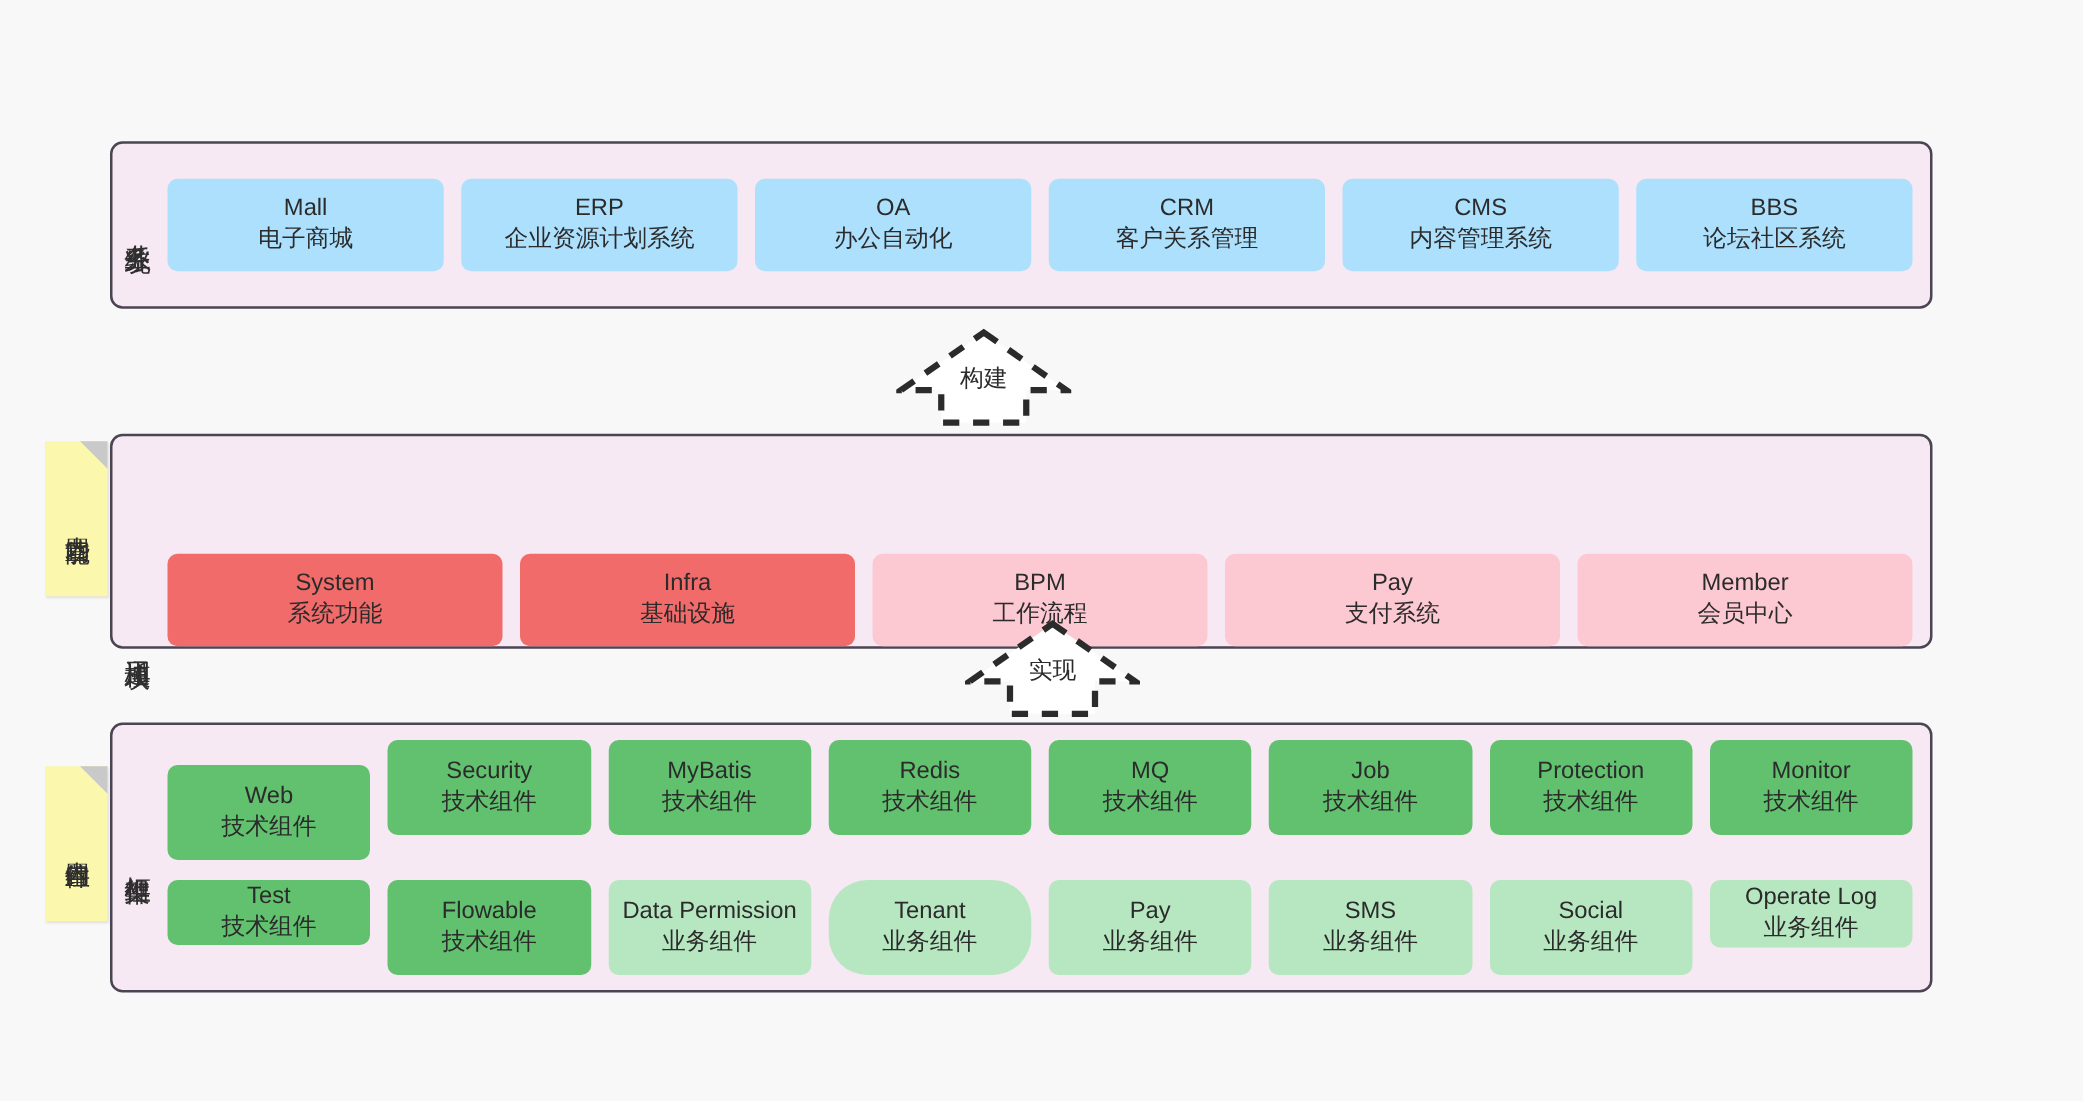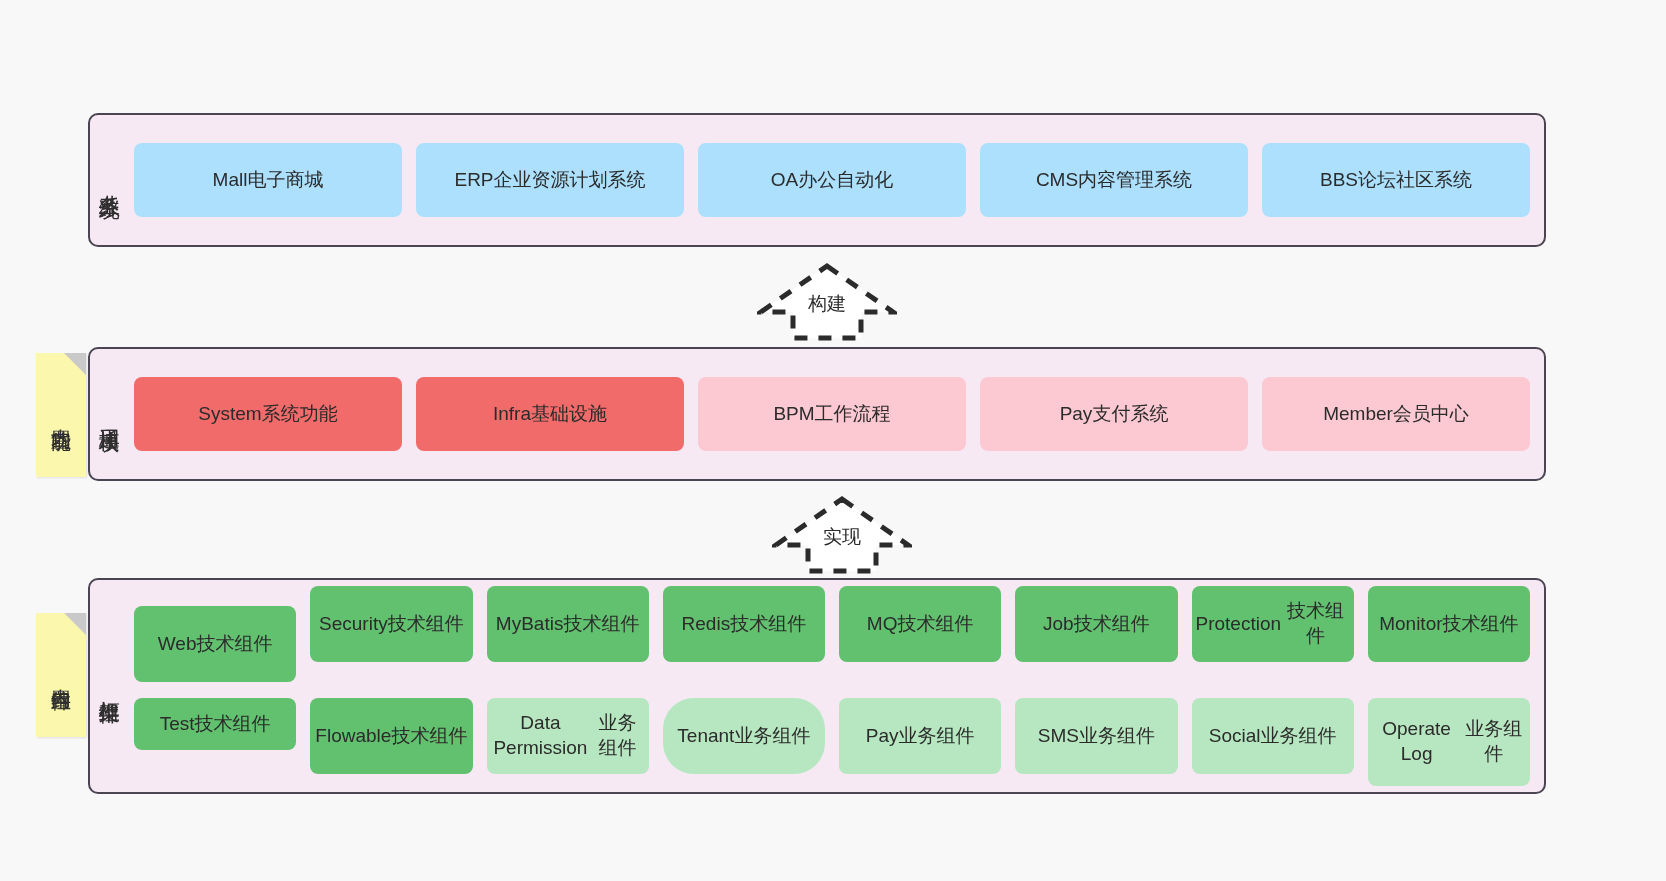--- a/index.html
+++ b/index.html
@@ -60,21 +60,21 @@
     display: flex;
     flex-direction: row;
     gap: 14px;
   }
   .row + .row { margin-top: 16px; }
 
   .card {
     flex: 1 1 0;
     border-radius: 8px;
     display: flex;
-    flex-direction: row;
+    flex-direction: column;
     align-items: center;
     justify-content: center;
     text-align: center;
     font-size: 19px;
     line-height: 1.30;
     color: #2b2b2b;
     box-sizing: border-box;
     padding: 8px 4px;
   }
   .card .t1 { display: block; }
@@ -145,48 +145,52 @@
         <div class="card blue" style="height:74px;">
           <span class="t1">ERP</span>
           <span class="t2">企业资源计划系统</span>
         </div>
 
         <div class="card blue" style="height:74px;">
           <span class="t1">OA</span>
           <span class="t2">办公自动化</span>
         </div>
 
+        <div class="card blue" style="height:74px;">
+          <span class="t1">CRM</span>
+          <span class="t2">客户关系管理</span>
+        </div>
 
         <div class="card blue" style="height:74px;">
           <span class="t1">CMS</span>
           <span class="t2">内容管理系统</span>
         </div>
 
         <div class="card blue" style="height:74px;">
           <span class="t1">BBS</span>
           <span class="t2">论坛社区系统</span>
         </div>
 
       </div>
     </div>
   </div>
 
-  <div class="arrow-wrap" style="left:757px; top:262px; width:140px; height:80px;">
+  <div class="arrow-wrap" style="left:717px; top:262px; width:140px; height:80px;">
     <svg width="140" height="80" viewBox="0 0 140 80" fill="none" aria-hidden="true">
       <path d="M70 4 L136 50 L104 50 L104 76 L36 76 L36 50 L4 50 Z" fill="#ffffff" stroke="#2b2b2b" stroke-width="5" stroke-dasharray="13 11" stroke-linejoin="miter"></path>
     </svg>
     <div class="arrow-label" style="top:32px;">构建</div>
   </div>
 
   <div class="sticky" style="left:36px; top:353px; width:50px; height:124px;">
     <span class="fold"></span>
     <span>内置功能</span>
   </div>
 
-  <div class="layer" style="left:88px; top:347px; width:1458px; height:134px;">
+  <div class="layer" style="left:88px; top:347px; width:1458px; height:172px;align-items:flex-end;">
     <div class="layer-label">通用模块</div>
     <div class="layer-body">
       <div class="row">
 
         <div class="card red" style="height:74px;">
           <span class="t1">System</span>
           <span class="t2">系统功能</span>
         </div>
 
         <div class="card red" style="height:74px;">
@@ -287,21 +291,21 @@
           <span class="t2">业务组件</span>
         </div>
         <div class="card greenlight" style="height:76px;">
           <span class="t1">SMS</span>
           <span class="t2">业务组件</span>
         </div>
         <div class="card greenlight" style="height:76px;">
           <span class="t1">Social</span>
           <span class="t2">业务组件</span>
         </div>
-        <div class="card greenlight" style="height:88px;">
+        <div class="card greenlight" style="height:54px;">
           <span class="t1">Operate Log</span>
           <span class="t2">业务组件</span>
         </div>
       </div>
 
     </div>
   </div>
 
 </div>
 

